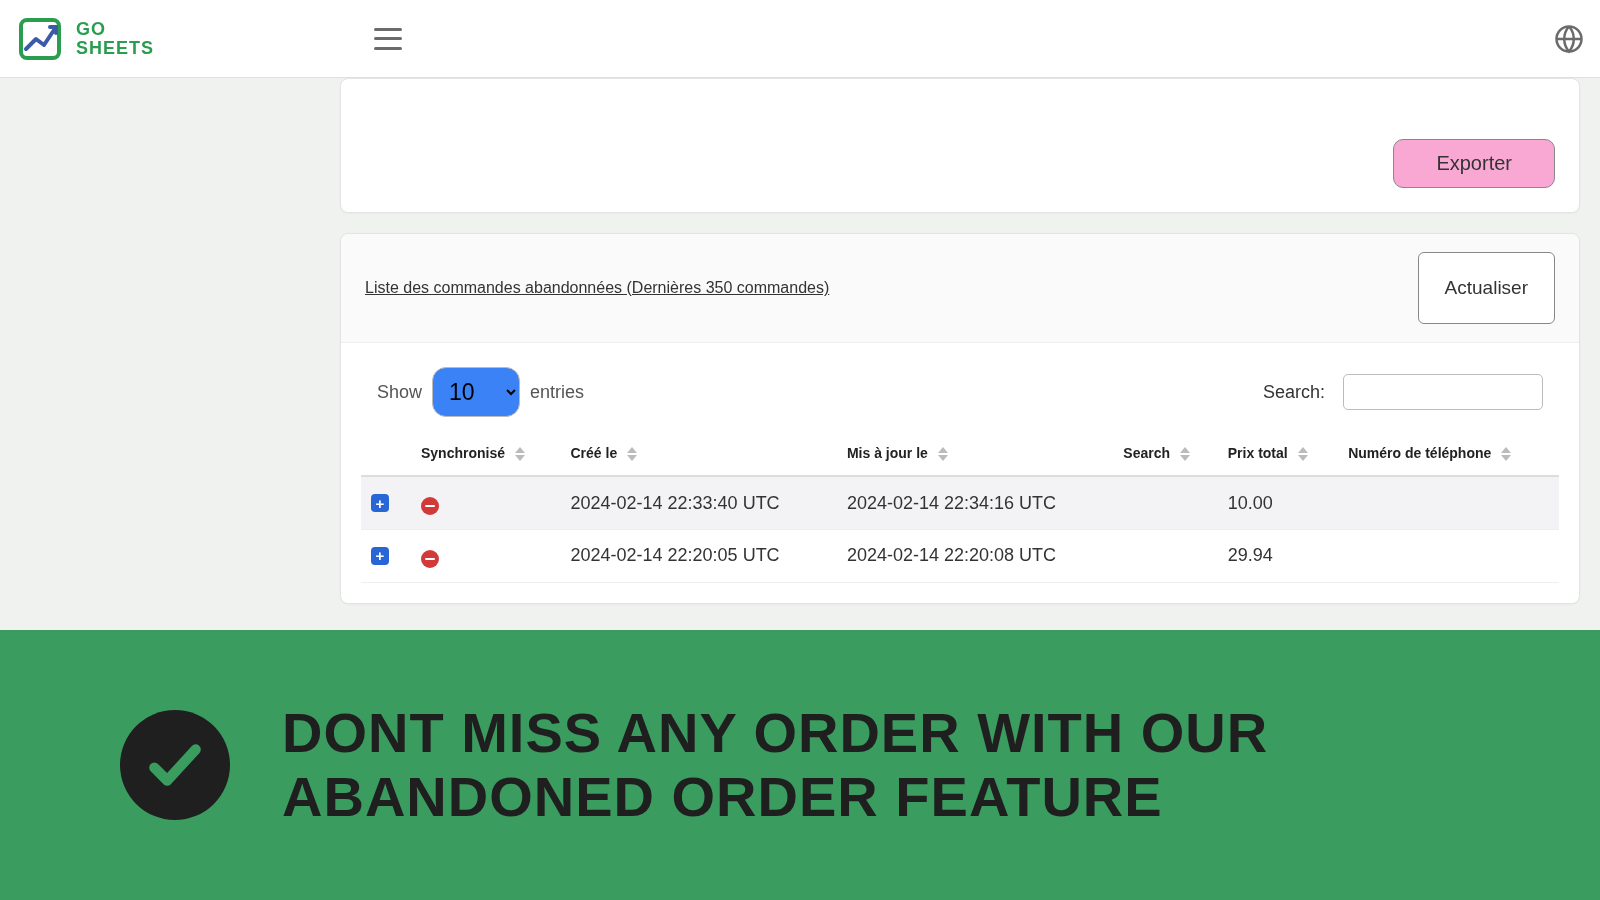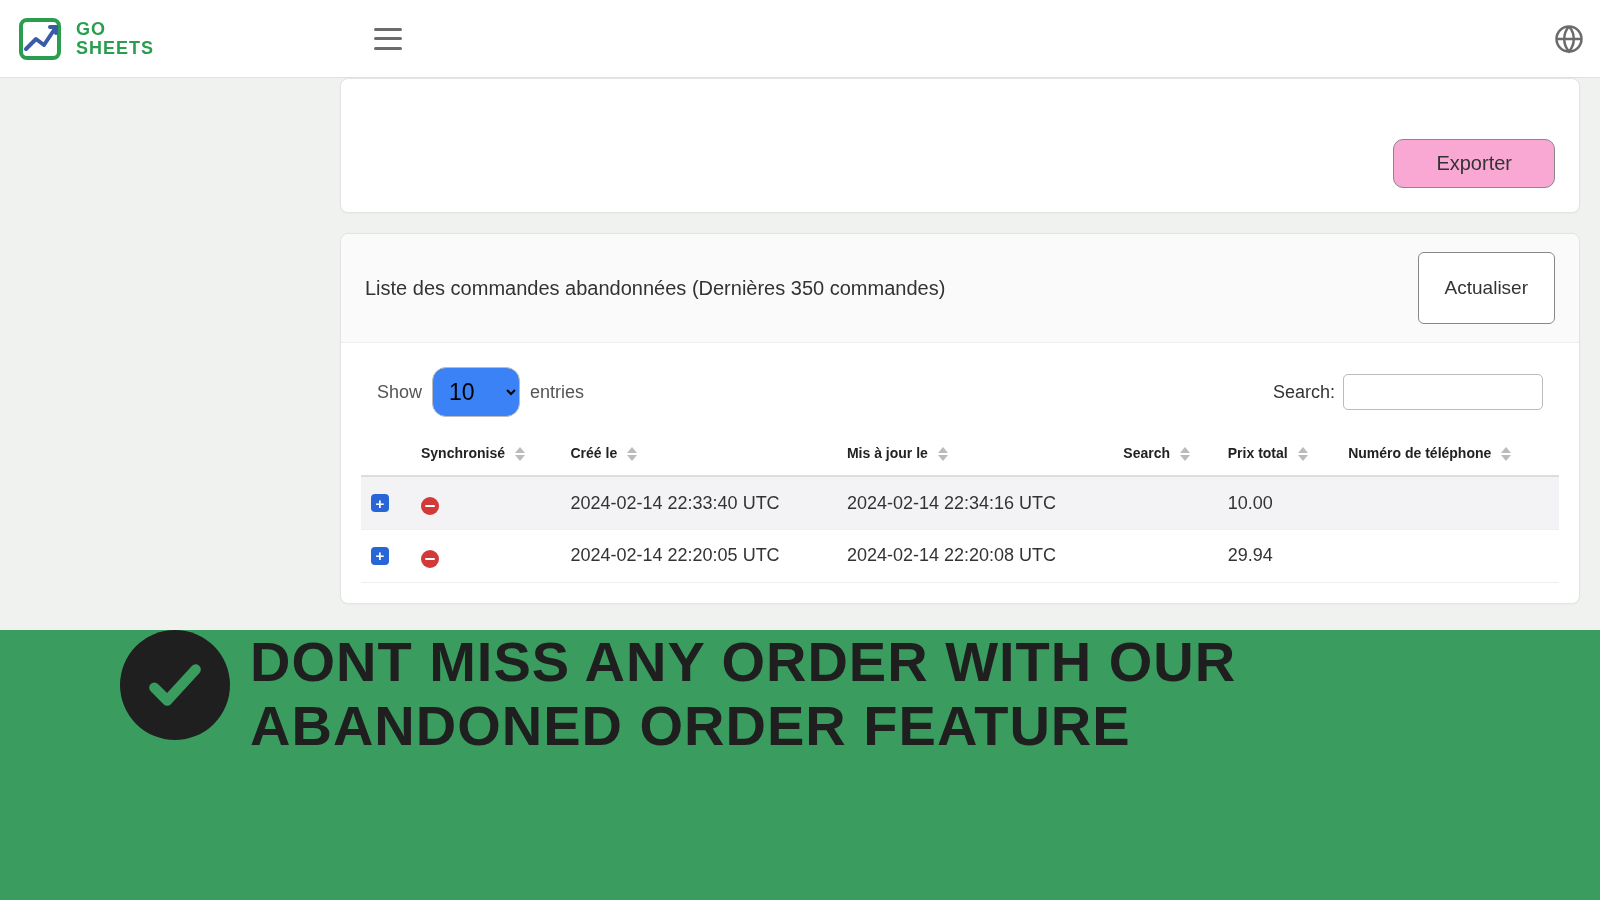--- a/index.html
+++ b/index.html
@@ -92,22 +92,23 @@
     display: flex;
     align-items: center;
     justify-content: space-between;
     padding: 18px 24px;
     border-bottom: 1px solid #eee;
     background: #fafafa;
     border-top-left-radius: 8px;
     border-top-right-radius: 8px;
   }
   .list-title {
-    font-size: 20px;
+    font-size: 16px;
     color: #333;
+    text-decoration: underline;
   }
   .btn-refresh {
     border: 1.5px solid #888;
     background: #fff;
     padding: 24px 26px;
     font-size: 19px;
     color: #333;
     border-radius: 6px;
     cursor: pointer;
   }
@@ -122,21 +123,21 @@
     color: #555; font-size: 18px;
   }
   .show-entries select {
     padding: 10px 28px 10px 12px;
     border: 1px solid #bbb;
     border-radius: 14px;
     font-size: 23px;
     background: #3b82f6;
   }
   .search-box {
-    display: flex; align-items: center; gap: 8px;
+    display: flex; align-items: center; gap: 18px;
     color: #333; font-size: 18px;
   }
   .search-box input {
     border: 1px solid #bbb;
     border-radius: 5px;
     padding: 8px 10px;
     font-size: 16px;
     width: 200px;
   }
   table {
@@ -205,22 +206,23 @@
     border-radius: 5px;
     cursor: pointer;
   }
   .banner {
     position: absolute;
     left: 0; right: 0;
     top: 630px;
     height: 270px;
     background: #3a9d5f;
     display: flex;
+    align-items: center;
     padding: 0 120px;
-    gap: 20px;
+    gap: 52px;
   }
   .check-circle {
     width: 110px; height: 110px;
     background: #1f1f1f;
     border-radius: 50%;
     display: flex; align-items: center; justify-content: center;
     flex-shrink: 0;
   }
   .check-circle svg { width: 62px; height: 62px; }
   .banner-text {

